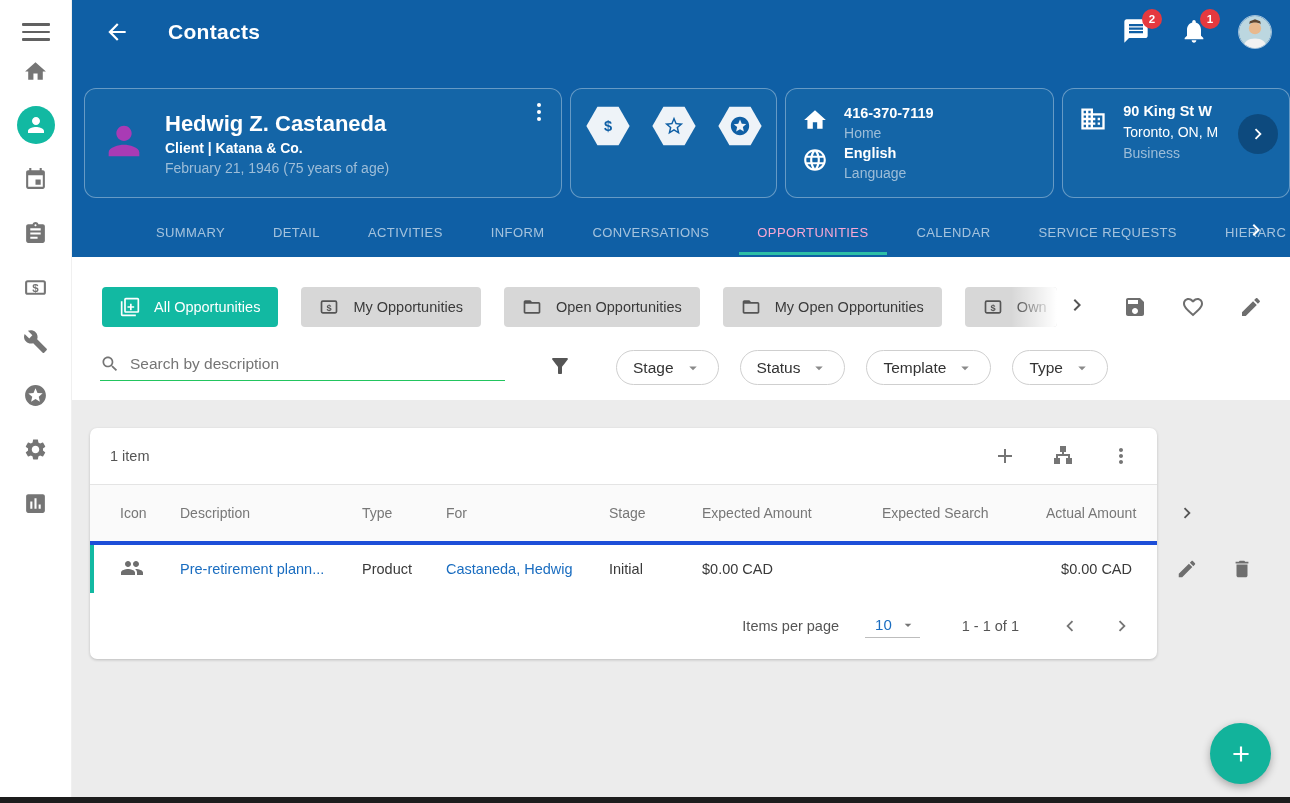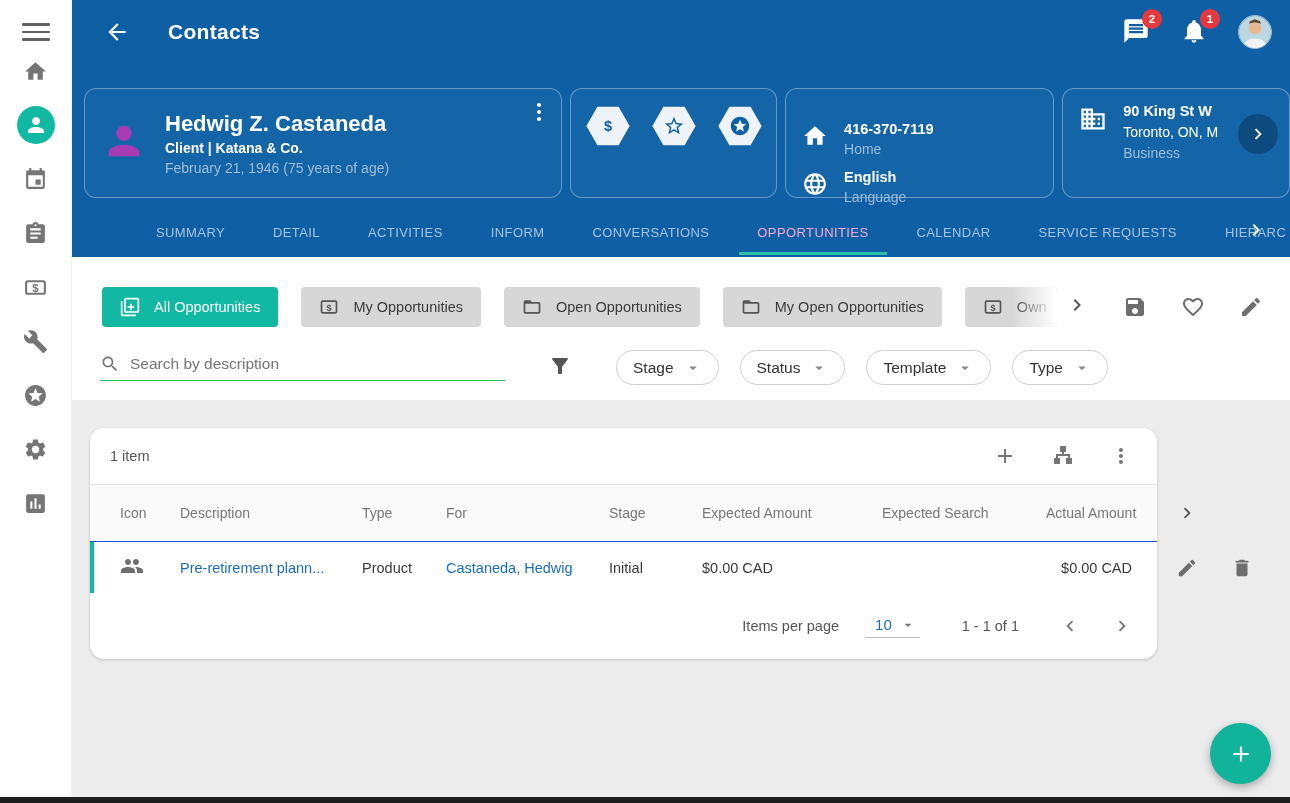--- a/index.html
+++ b/index.html
@@ -39,21 +39,21 @@
   .contact-text{margin-left:18px;}
   .contact-name{color:#fff;font-size:22px;font-weight:700;line-height:1.25;}
   .contact-sub{color:#fff;font-size:14px;font-weight:700;margin-top:3px;}
   .contact-dob{color:#9dbdd8;font-size:14px;margin-top:4px;}
   .card-kebab{position:absolute;top:12px;right:12px;width:20px;height:22px;display:flex;flex-direction:column;align-items:center;justify-content:center;gap:3px;cursor:pointer;}
   .card-kebab i{width:4px;height:4px;border-radius:50%;background:#fff;}
   .card-badges{width:220px;display:flex;align-items:flex-start;justify-content:center;gap:8px;padding-top:14px;}
   .hexwrap{width:58px;height:46px;position:relative;display:flex;align-items:center;justify-content:center;}
   .hexwrap svg.hexbg{position:absolute;inset:0;width:58px;height:46px;}
   .hexwrap .hexglyph{position:relative;z-index:2;}
-  .card-phone{width:284px;padding:32px 16px;display:flex;flex-direction:column;gap:12px;}
+  .card-phone{width:284px;padding:32px 16px;display:flex;flex-direction:column;gap:4px;justify-content:center;}
   .phone-line{display:flex;gap:16px;}
   .phone-line svg{width:26px;height:26px;fill:#fff;flex:none;margin-top:2px;}
   .pl-main{color:#fff;font-size:14.5px;font-weight:700;}
   .pl-sub{color:#9dbdd8;font-size:14px;margin-top:4px;}
   .card-address{width:240px;padding:14px 16px;}
   .addr-line{display:flex;gap:16px;}
   .addr-line svg{width:28px;height:28px;fill:#fff;flex:none;margin-top:2px;}
   .addr-l2{color:#fff;font-size:14px;font-weight:400;margin-top:5px;}
   .addr-l3{color:#9dbdd8;font-size:14px;margin-top:5px;}
   .carousel-next{position:absolute;top:114px;right:12px;width:40px;height:40px;border-radius:50%;
@@ -92,34 +92,34 @@
   .search-input::placeholder{color:#757575;}
   .funnel{margin-left:43px;cursor:pointer;}
   .funnel svg{width:24px;height:24px;fill:#555;}
   .pills{display:flex;align-items:center;gap:21px;margin-left:44px;}
   .pill{height:35px;border:1px solid #cfcfcf;border-radius:18px;display:flex;align-items:center;gap:10px;
         padding:0 16px;font-size:15.5px;color:#333;cursor:pointer;background:#fff;}
   .pill svg{width:18px;height:18px;fill:#8a8a8a;}
 
   
   .gray-region{position:absolute;left:72px;top:400px;width:1218px;height:397px;background:#ececec;}
-  .table-card{margin:28px 18px 0 18px;width:1067px;background:#fff;border-radius:14px;
+  .table-card{margin:28px 18px 0 18px;width:1067px;background:#fff;border-radius:7px;
               box-shadow:0 1px 3px rgba(0,0,0,.2);}
   .tc-toolbar{height:56px;display:flex;align-items:center;padding:0 24px 0 20px;}
   .tc-count{font-size:14.5px;color:#555;}
   .tc-sp{flex:1;}
   .tc-actions{display:flex;align-items:center;gap:34px;}
   .tc-actions svg{width:24px;height:24px;fill:#757575;cursor:pointer;}
   .tc-divider{height:1px;background:#e4e4e4;}
   .grid-row{display:grid;grid-template-columns:60px 182px 84px 163px 93px 180px 164px 130px 1fr;
             align-items:center;padding-left:30px;}
   .head-row{height:56px;color:#777;font-size:14px;background:#fafafa;}
   .head-row .col-chevron{display:flex;justify-content:flex-end;padding-right:26px;}
   .head-row .col-chevron svg{width:22px;height:22px;fill:#555;cursor:pointer;}
-  .data-row{height:52px;position:relative;font-size:14.5px;color:#3a3a3a;border-top:1px solid #1d4ed8;}
+  .data-row{height:52px;position:relative;font-size:14.5px;color:#3a3a3a;border-top:4px solid #1d4ed8;}
   .data-row::before{content:"";position:absolute;left:0;top:0;bottom:0;width:4px;background:#12b9a2;}
   .cell-link{color:#1a6dc0;cursor:pointer;text-decoration:none;}
   .cell-icon svg{width:24px;height:24px;fill:#6e6e6e;}
   .cell-amount{padding-right:44px;text-align:right;}
   .row-actions{display:flex;align-items:center;justify-content:flex-end;gap:33px;padding-right:26px;}
   .row-actions svg{width:22px;height:22px;fill:#6e6e6e;cursor:pointer;}
   .tc-pagination{height:66px;display:flex;align-items:center;justify-content:flex-end;padding-right:24px;gap:0;}
   .pg-label{font-size:14.5px;color:#555;}
   .pg-size{display:flex;align-items:center;gap:8px;border-bottom:1px solid #bdbdbd;padding:2px 4px 4px 10px;margin-left:26px;cursor:pointer;}
   .pg-size-val{color:#1a6dc0;font-size:15px;}

